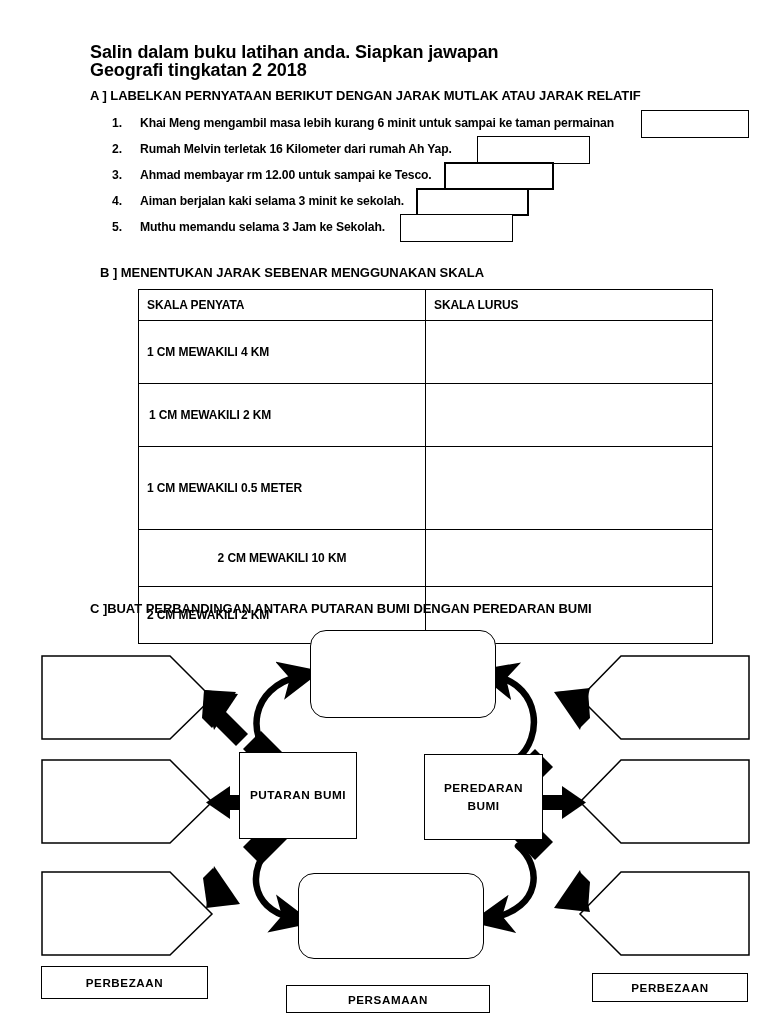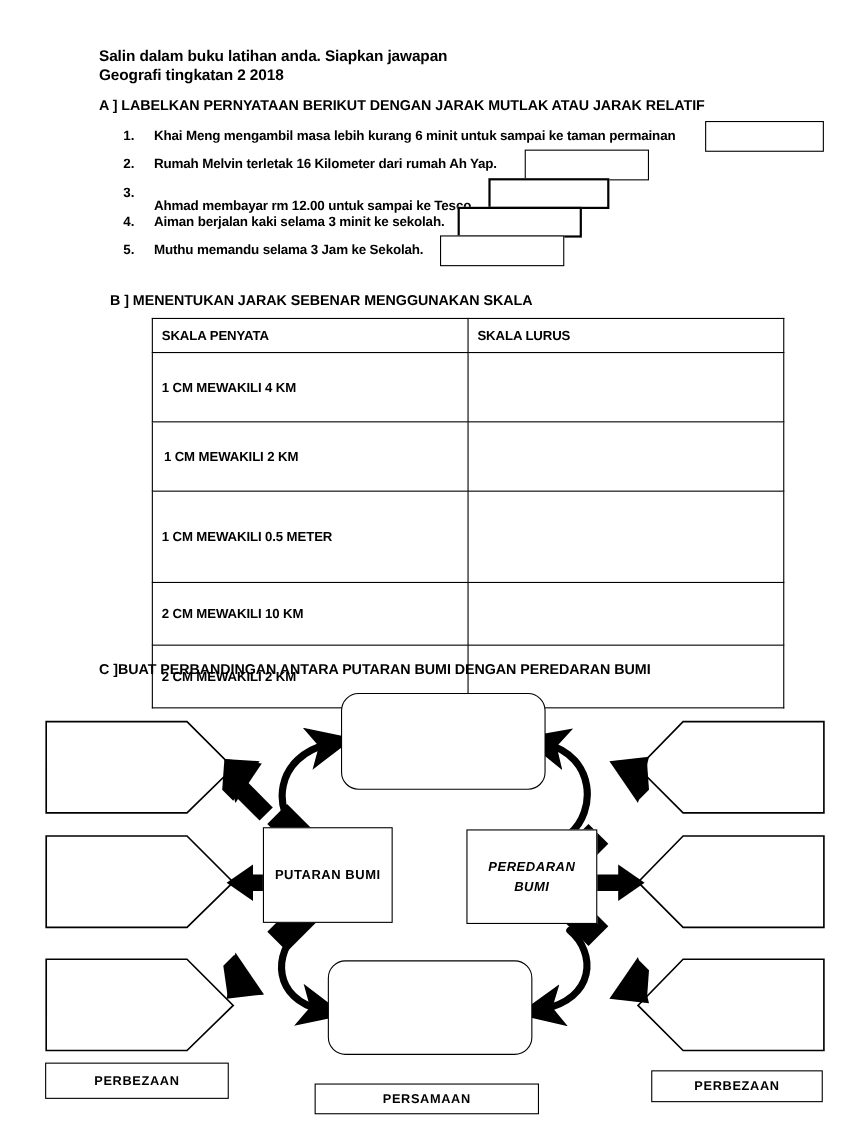--- a/index.html
+++ b/index.html
@@ -19,21 +19,21 @@
   .page {
     position: absolute;
     left: 0; top: 0;
     width: 768px;
     height: 1024px;
   }
 
   
   .header-line {
     position: absolute;
-    font-size: 14px;
+    font-size: 18px;
     font-weight: bold;
     letter-spacing: -0.1px;
     white-space: nowrap;
   }
   #hdr1 { left: 90px; top: 42px; }
   #hdr2 { left: 90px; top: 60px; }
 
   .section-heading {
     position: absolute;
     font-size: 13px;
@@ -84,21 +84,21 @@
     text-align: left;
     vertical-align: middle;
     letter-spacing: -0.1px;
   }
   .tbl .col1 { width: 270px; }
   .tbl .col2 { width: 270px; }
   .tbl .hrow td { height: 22px; padding-top: 4px; padding-bottom: 4px; }
   .tbl .r0 td { height: 50px; }
   .tbl .r1 td { height: 50px; padding-left: 10px; }
   .tbl .r2 td { height: 70px; }
-  .tbl .r3 td { height: 44px; }
+  .tbl .r3 td { height: 44px; text-align: center; }
   .tbl .r4 td { height: 44px; }
 
   
   #diagram {
     position: absolute;
     left: 0;
     top: 618px;
     width: 768px;
     height: 400px;
   }
@@ -149,21 +149,21 @@
 
   <div class="list-num" style="left:112px; top:116px;">1.</div>
   <div class="list-item" style="left:140px; top:116px;">Khai Meng mengambil masa lebih kurang 6 minit untuk sampai ke taman permainan</div>
   <div class="answer-box" style="left:641px; top:110px; width:108px; height:28px;"></div>
 
   <div class="list-num" style="left:112px; top:142px;">2.</div>
   <div class="list-item" style="left:140px; top:142px;">Rumah Melvin terletak 16 Kilometer dari rumah Ah Yap.</div>
   <div class="answer-box" style="left:477px; top:136px; width:113px; height:28px;"></div>
 
   <div class="list-num" style="left:112px; top:168px;">3.</div>
-  <div class="list-item" style="left:140px; top:168px;margin-top:12px;">Ahmad membayar rm 12.00 untuk sampai ke Tesco.</div>
+  <div class="list-item" style="left:140px; top:168px;">Ahmad membayar rm 12.00 untuk sampai ke Tesco.</div>
   <div class="answer-box" style="left:444px; top:162px; width:110px; height:28px; border-width:2.2px;"></div>
 
   <div class="list-num" style="left:112px; top:194px;">4.</div>
   <div class="list-item" style="left:140px; top:194px;">Aiman berjalan kaki selama 3 minit ke sekolah.</div>
   <div class="answer-box" style="left:416px; top:188px; width:113px; height:28px; border-width:2.2px;"></div>
 
   <div class="list-num" style="left:112px; top:220px;">5.</div>
   <div class="list-item" style="left:140px; top:220px;">Muthu memandu selama 3 Jam ke Sekolah.</div>
   <div class="answer-box" style="left:400px; top:214px; width:113px; height:28px;"></div>
 
@@ -257,21 +257,21 @@
 
       <path d="M 518,228 C 542,248 542,290 492,300" fill="none" stroke="#000" stroke-width="6.5" stroke-linecap="round" marker-end="url(#curvArrow)"></path>
     </svg>
 
     <div class="rounded-box" style="left:310px; top:12px; width:186px; height:88px;"></div>
     <div class="rounded-box" style="left:298px; top:255px; width:186px; height:86px;"></div>
 
     <div class="core-box" style="left:239px; top:134px; width:118px; height:87px;">
       <span>PUTARAN BUMI</span>
     </div>
-    <div class="core-box" style="left:424px; top:136px; width:119px; height:86px; flex-direction:column;font-style:italic;">
+    <div class="core-box" style="left:424px; top:136px; width:119px; height:86px; flex-direction:column;">
       <span>PEREDARAN</span>
       <span>BUMI</span>
     </div>
 
     <div style="position:absolute; left:44px; top:40px; width:160px; height:79px;"></div>
     <div style="position:absolute; left:44px; top:144px; width:160px; height:79px;"></div>
     <div style="position:absolute; left:44px; top:256px; width:160px; height:79px;"></div>
     <div style="position:absolute; left:590px; top:40px; width:157px; height:79px;"></div>
     <div style="position:absolute; left:590px; top:144px; width:157px; height:79px;"></div>
     <div style="position:absolute; left:590px; top:256px; width:157px; height:79px;"></div>

